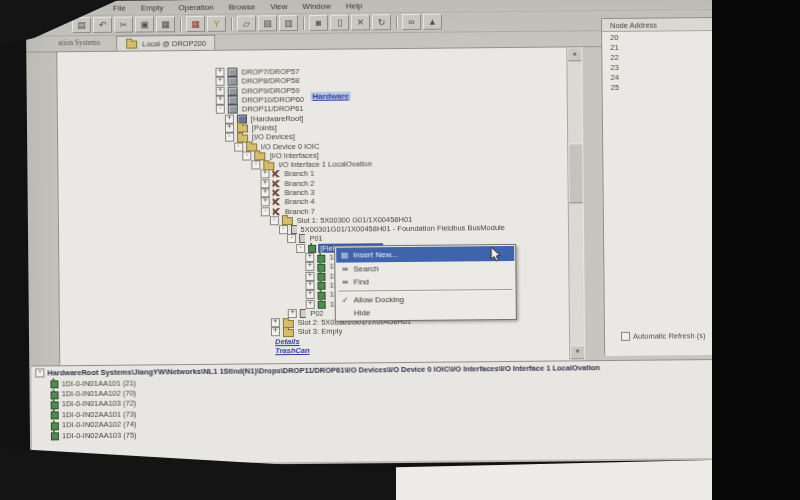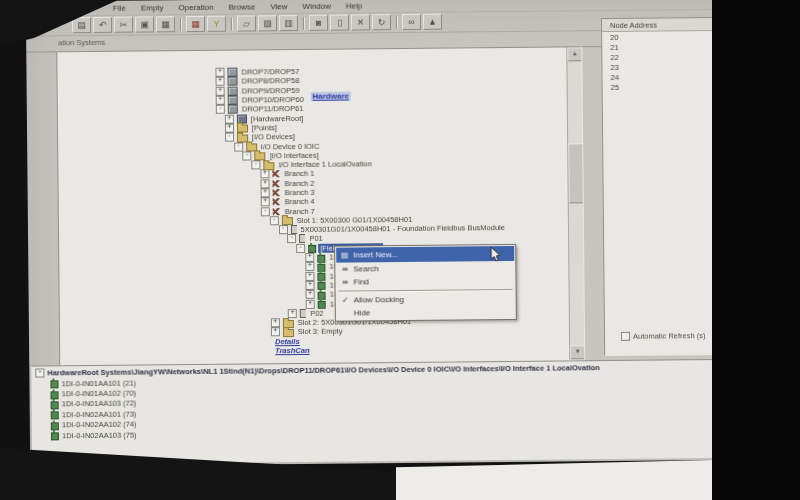--- a/index.html
+++ b/index.html
@@ -18,21 +18,21 @@
   .menu-item{padding:0 1px;}
   
   .toolbar{position:absolute;left:0;top:14px;width:100%;height:20px;display:flex;align-items:center;
            gap:2px;padding-left:46px;border-bottom:1px solid #aaa8a0;}
   .tb-btn{width:17px;height:14px;display:flex;align-items:center;justify-content:center;
           background:#c9c7c0;border:1px solid;border-color:#e9e8e2 #8b897f #8b897f #e9e8e2;
           font-size:9px;color:#4b4a42;}
   .tb-sep{width:1px;height:13px;background:#918f87;box-shadow:1px 0 0 #e9e8e2;margin:0 3px;}
   
   .tabrow{position:absolute;left:0;top:34px;width:100%;height:16px;border-bottom:1px solid #94928a;}
-  .pane-label{position:absolute;left:32px;top:3px;font-size:7.5px;color:#54534b;}
+  .pane-label{position:absolute;left:32px;top:3px;font-size:7.5px;color:#54534b;font-family:Liberation Serif, serif;}
   .tab{position:absolute;left:90px;top:1px;height:14px;display:flex;align-items:center;gap:3px;
        padding:0 8px;background:#dad8d0;border:1px solid #8f8d85;border-bottom:1px solid #dad8d0;
        font-size:7.5px;color:#3c3b33;}
   
   .tree-panel{position:absolute;left:30px;top:50px;width:524px;height:312px;background:#eceae4;
               border:1px solid;border-color:#8f8d85 #e9e8e2 #e9e8e2 #8f8d85;overflow:hidden;}
   .hw-wrap{position:absolute;left:40px;top:2px;right:18px;text-align:center;}
   .hw{color:#1b2fbf;font-weight:bold;text-decoration:underline;background:#bac9ec;
       display:inline-block;padding:0 2px;font-size:8px;margin-top:40px;}
   .rows{position:absolute;left:0;top:17px;right:16px;}
@@ -137,20 +137,24 @@
         <div class="tb-btn">▯</div>
         <div class="tb-btn">✕</div>
         <div class="tb-btn">↻</div>
         <div class="tb-sep"></div>
         <div class="tb-btn">∞</div>
         <div class="tb-btn">▲</div>
       </div>
 
     <div class="tabrow">
       <span class="pane-label">ation Systems</span>
+      <div class="tab">
+        <span class="icon icon-folder"></span>
+        <span>Local @ DROP200</span>
+      </div>
     </div>
 
     <div class="tree-panel">
       <div class="hw-wrap">
         <span class="hw">Hardware</span>
       </div>
       <div class="rows" id="tree-rows">
           <div class="trow" style="padding-left: 158px;">
             <span class="exp">+</span>
             <span class="icon icon-drop"></span>

